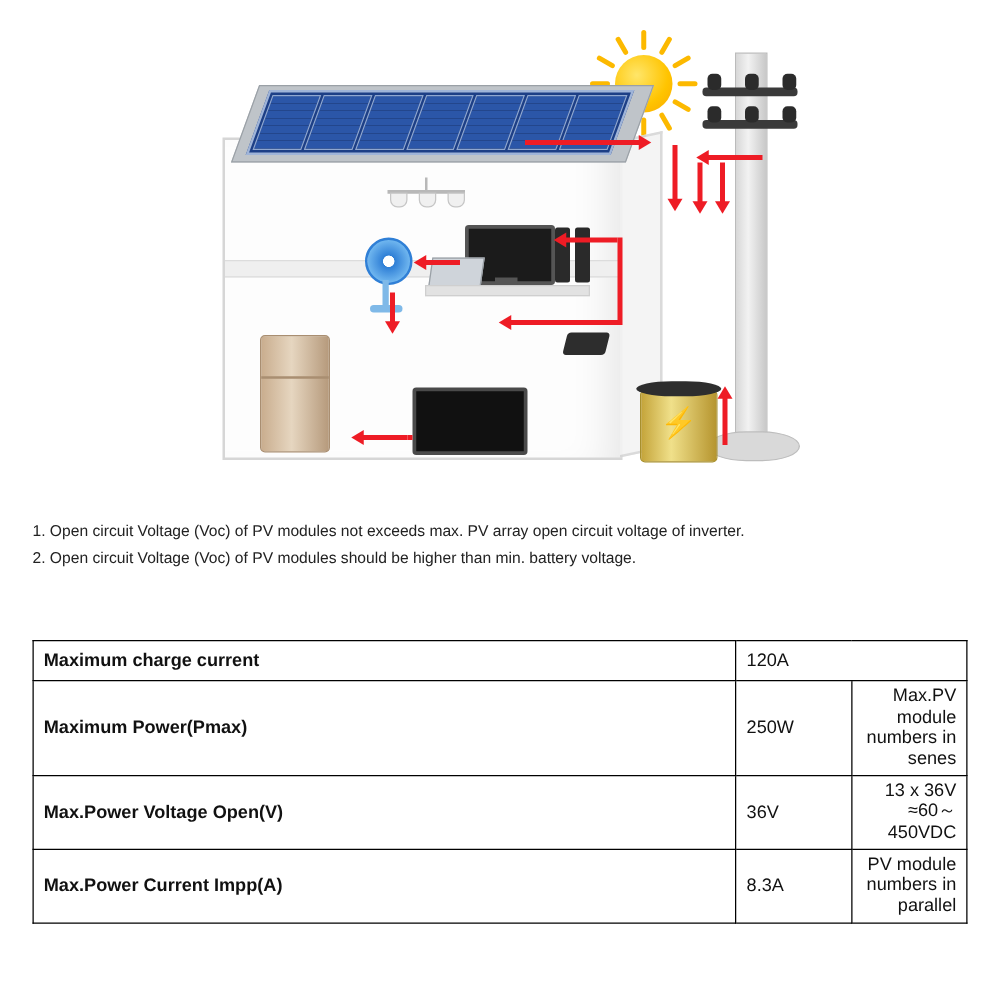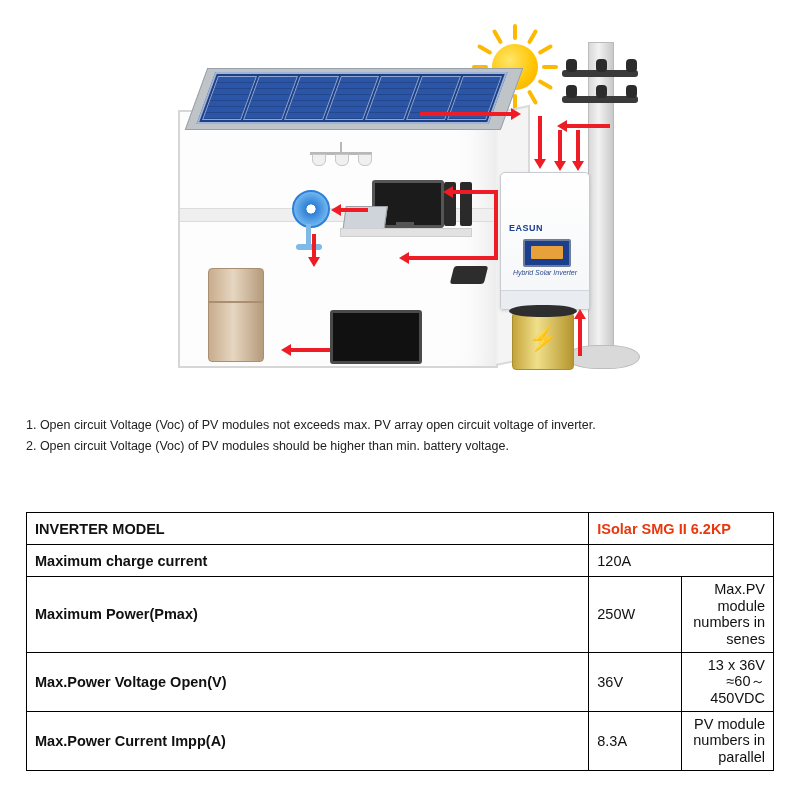--- a/index.html
+++ b/index.html
@@ -561,28 +561,20 @@
     <div class="speaker" style="left:460px"></div>
     <div class="laptop"></div>
     <div class="desk"></div>
 
     <div class="fridge">
       <div class="split"></div>
     </div>
     <div class="tv-bottom"></div>
     <div class="router"></div>
 
-    <div class="inverter">
-      <div class="brand">EASUN</div>
-      <div class="screen">
-          <div class="lcd"></div>
-        </div>
-      <div class="label">Hybrid Solar Inverter</div>
-      <div class="bottom-strip"></div>
-    </div>
 
     <div class="battery">
       <div class="top"></div>
       <div class="bolt">⚡</div>
     </div>
 
     <div class="arrow right" style="left:420px; top:112px; width:92px;"></div>
     <div class="arrow v down" style="left:538px; top:116px; height:44px;"></div>
     <div class="arrow left" style="left:566px; top:124px; width:44px;"></div>
     <div class="arrow v down" style="left:558px; top:130px; height:32px;"></div>
@@ -600,24 +592,20 @@
     <div class="wire" style="left:326px; top:348px; width:4px; height:4px;"></div>
   </div>
 
   <div class="text-block">
     <p class="note">1. Open circuit Voltage (Voc) of PV modules not exceeds max. PV array open circuit voltage of inverter.</p>
     <p class="note">2. Open circuit Voltage (Voc) of PV modules should be higher than min. battery voltage.</p>
   </div>
 
   <table class="spec-table">
     <tbody>
-      <tr>
-        <td class="col-label">INVERTER MODEL</td>
-        <td class="col-value model-head" colspan="2">ISolar SMG II 6.2KP</td>
-      </tr>
       <tr>
         <td class="col-label">Maximum charge current</td>
         <td class="col-value" colspan="2">120A</td>
       </tr>
       <tr>
         <td class="col-label">Maximum Power(Pmax)</td>
         <td class="col-value">250W</td>
         <td class="col-extra">Max.PV module numbers in senes</td>
       </tr>
       <tr>

